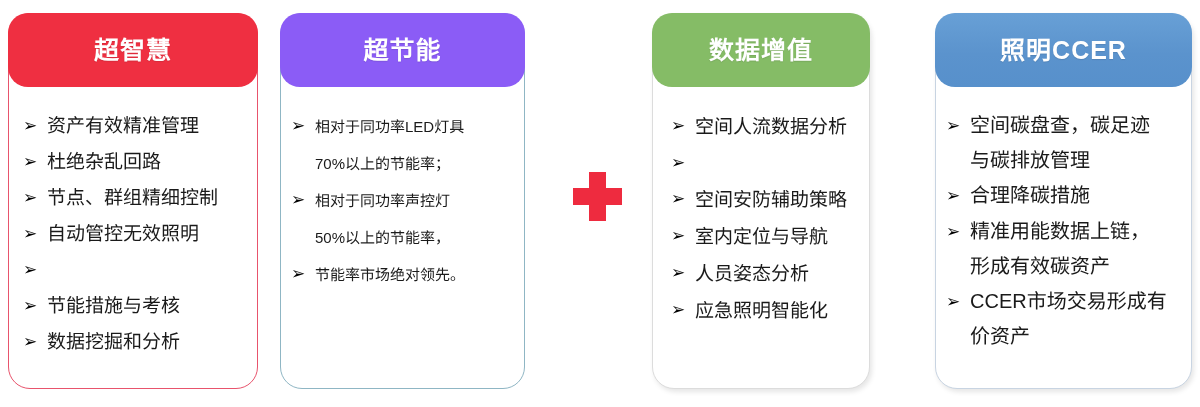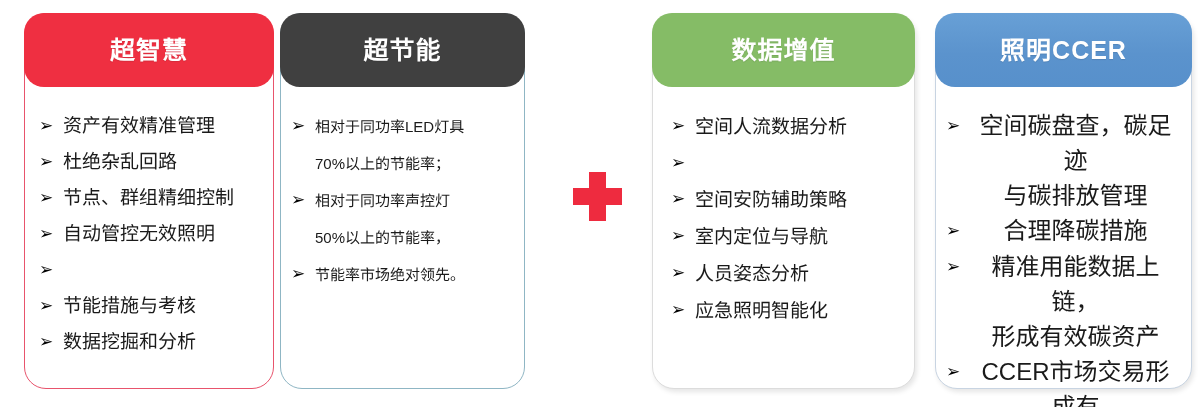--- a/index.html
+++ b/index.html
@@ -79,36 +79,36 @@
     color: #000000;
     text-align: left;
   }
   .bullet-text {
     flex: 1 1 auto;
     white-space: pre-line;
   }
 
   
   #card-ultra-smart {
-    left: 24px;
+    left: 8px;
     width: 250px;
     border-color: #e8536c;
   }
   #card-ultra-smart .card-header { background: #ef2f41; }
 
   #card-ultra-saving {
     left: 280px;
     width: 245px;
     border-color: #8fb6c4;
   }
-  #card-ultra-saving .card-header { background: #404040; }
+  #card-ultra-saving .card-header { background: #8b5cf6; }
 
   #card-data-value {
     left: 652px;
-    width: 263px;
+    width: 218px;
     border-color: #dcdcdc;
     box-shadow: 2px 3px 5px rgba(0,0,0,.10);
   }
   #card-data-value .card-header { background: #85bc66; }
 
   #card-lighting-ccer {
     left: 935px;
     width: 257px;
     border-color: #c8d4e2;
     box-shadow: 2px 3px 5px rgba(0,0,0,.10);
@@ -117,21 +117,21 @@
     background: linear-gradient(180deg, #68a0d6 0%, #5b93cd 55%, #5790cb 100%);
   }
 
   
   #card-ultra-saving .card-body { padding-left: 10px; }
   #card-ultra-saving .bullet-item { line-height: 37px; }
   #card-data-value .card-body { padding-left: 18px; }
   #card-data-value .bullet-item { line-height: 37px; }
   #card-lighting-ccer .card-body { padding-left: 10px; }
   #card-lighting-ccer .bullet-item { line-height: 35px; }
-  #card-lighting-ccer .bullet-text { font-size: 24px; text-align: center; }
+  #card-lighting-ccer .bullet-text { font-size: 20px; }
   #card-ultra-saving .bullet-text { font-size: 15px; }
 
   
   #plus-connector {
     position: absolute;
     left: 573px;
     top: 172px;
     width: 49px;
     height: 49px;
   }

